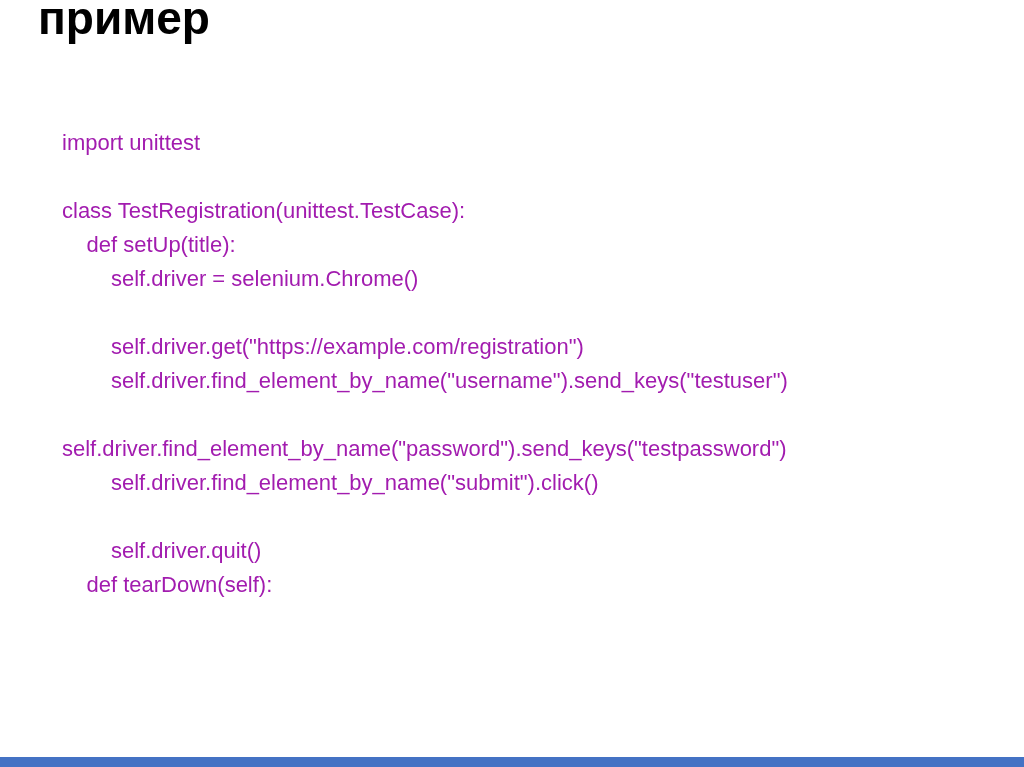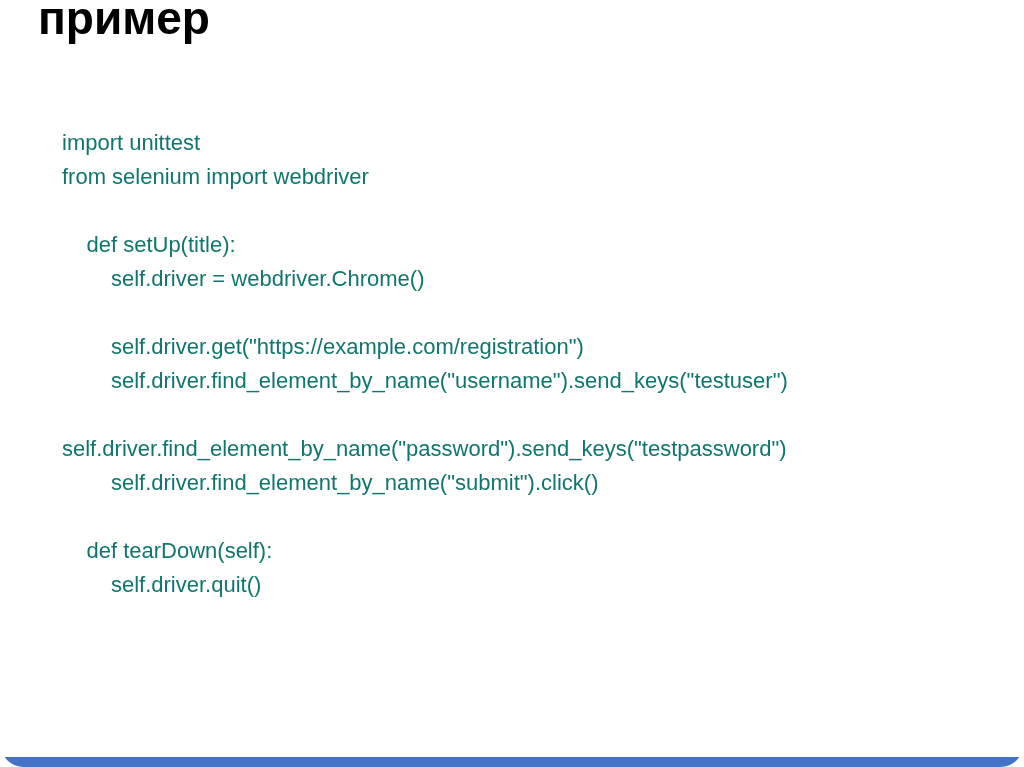--- a/index.html
+++ b/index.html
@@ -1,15 +1,15 @@
 <!DOCTYPE html>
 <html><head>
 <meta charset="utf-8">
 <style>
-  * { box-sizing: border-box; border-radius: 24px; }
+  * { box-sizing: border-box; }
   html, body { margin: 0; padding: 0; }
   body {
     width: 1024px;
     height: 767px;
     background: #ffffff;
     overflow: hidden;
     font-family: "Liberation Sans", sans-serif;
   }
   .slide {
     position: relative;
@@ -52,32 +52,32 @@
     background: #4472c4; 
   }
 </style>
 </head>
 <body>
 
 <div class="slide" style="background: rgb(255, 255, 255);">
 
   <h1 class="slide-title" style="color: rgb(0, 0, 0);">пример</h1>
 
-  <div class="code-block" style="color: #0f766e;">
+  <div class="code-block" style="color: #a21caf;">
       <div class="code-line">import unittest</div>
-      <div class="code-line">from selenium import webdriver</div>
       <div class="code-line"></div>
+      <div class="code-line">class TestRegistration(unittest.TestCase):</div>
       <div class="code-line">    def setUp(title):</div>
-      <div class="code-line">        self.driver = webdriver.Chrome()</div>
+      <div class="code-line">        self.driver = selenium.Chrome()</div>
       <div class="code-line"></div>
       <div class="code-line">        self.driver.get("https://example.com/registration")</div>
       <div class="code-line">        self.driver.find_element_by_name("username").send_keys("testuser")</div>
       <div class="code-line"></div>
       <div class="code-line">self.driver.find_element_by_name("password").send_keys("testpassword")</div>
       <div class="code-line">        self.driver.find_element_by_name("submit").click()</div>
       <div class="code-line"></div>
+      <div class="code-line">        self.driver.quit()</div>
       <div class="code-line">    def tearDown(self):</div>
-      <div class="code-line">        self.driver.quit()</div>
     </div>
 
   <div class="bottom-accent-bar" style="background: rgb(68, 114, 196);"></div>
 
 </div>
 
 </body></html>

